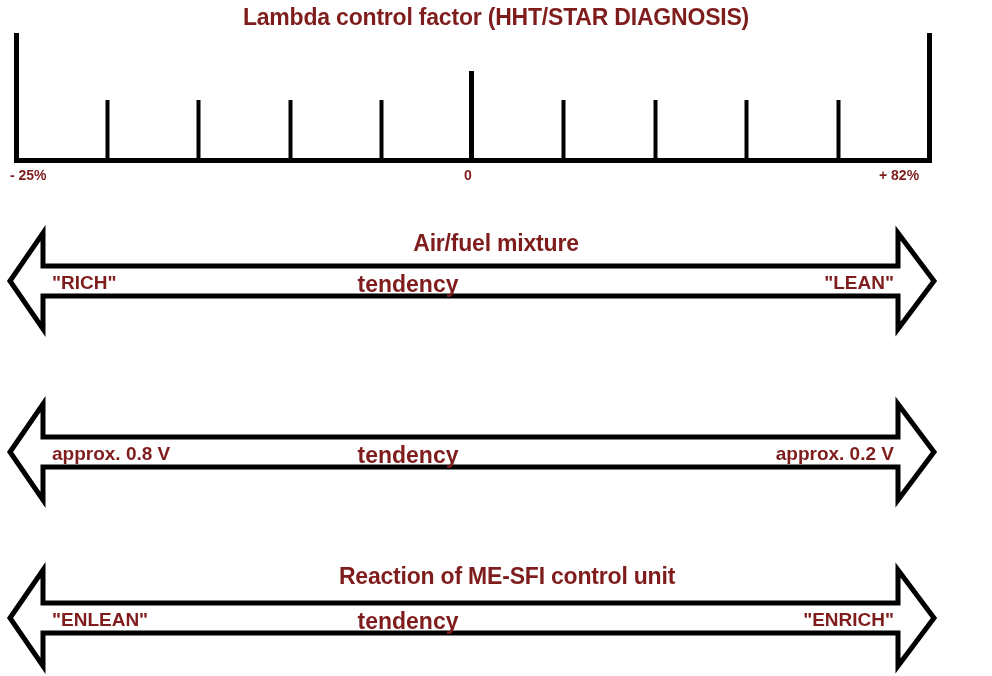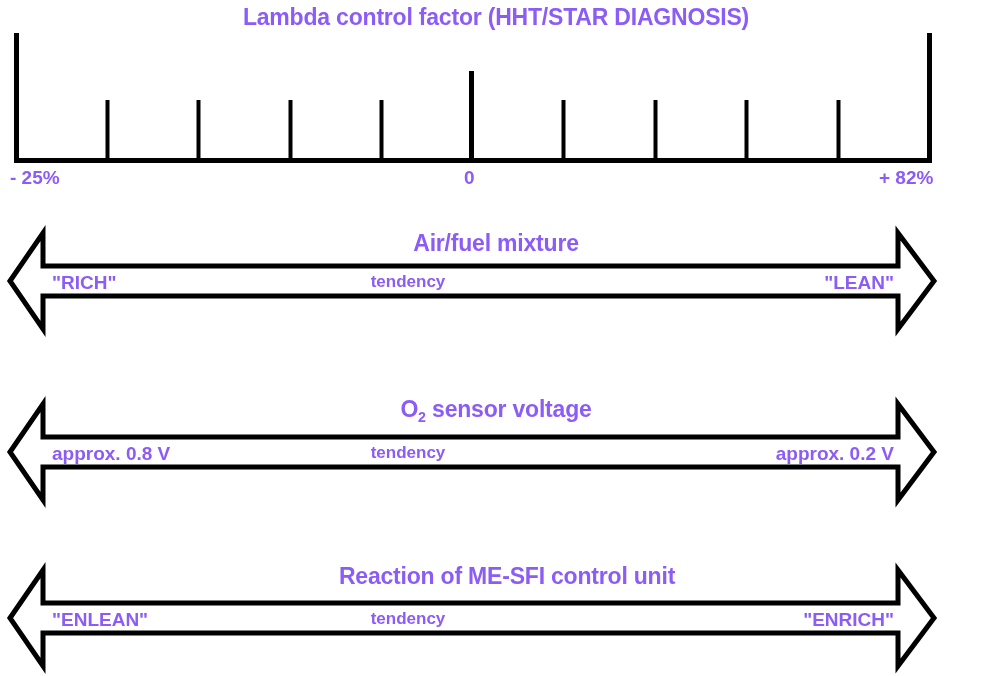--- a/index.html
+++ b/index.html
@@ -22,36 +22,36 @@
   #diagram-svg {
     position: absolute;
     left: 0;
     top: 0;
     width: 992px;
     height: 676px;
   }
   .txt {
     position: absolute;
     white-space: nowrap;
-    color: #8b5cf6;
+    color: #7f1d1d;
     line-height: 1;
   }
   
   .chart-title {
     left: 0;
     top: 6px;
     width: 992px;
     text-align: center;
     font-size: 23px;
     font-weight: bold;
     letter-spacing: -0.2px;
   }
   
   .axis-label {
-    font-size: 19px;
+    font-size: 14px;
     font-weight: bold;
     top: 168px;
   }
   .axis-label-left  { left: 10px; }
   .axis-label-zero  { left: 464px; }
   .axis-label-right { left: 879px; }
 
   
   .band-title {
     width: 992px;
@@ -65,21 +65,21 @@
     font-size: 0.62em;
     font-weight: bold;
     vertical-align: baseline;
     position: relative;
     top: 5px;
   }
   .band-center {
     width: 816px;
     left: 0;
     text-align: center;
-    font-size: 17px;
+    font-size: 23px;
     font-weight: bold;
   }
   .band-left {
     left: 52px;
     font-size: 19px;
     font-weight: bold;
   }
   .band-right {
     right: 98px;
     font-size: 19px;
@@ -157,21 +157,20 @@
 
   <div class="txt axis-label axis-label-left">- 25%</div>
   <div class="txt axis-label axis-label-zero">0</div>
   <div class="txt axis-label axis-label-right">+ 82%</div>
 
   <div class="txt band-title" style="top:232px;">Air/fuel mixture</div>
   <div class="txt band-left" style="top:273px;">"RICH"</div>
   <div class="txt band-center" style="top:273px;">tendency</div>
   <div class="txt band-right" style="top:273px;">"LEAN"</div>
 
-  <div class="txt band-title" style="top:398px;"><span>O</span><sub>2</sub><span> sensor voltage</span></div>
   <div class="txt band-left" style="top:444px;">approx. 0.8 V</div>
   <div class="txt band-center" style="top:444px;">tendency</div>
   <div class="txt band-right" style="top:444px;">approx. 0.2 V</div>
 
   <div class="txt band-title" style="top:565px;padding-left:11px;">Reaction of ME-SFI control unit</div>
   <div class="txt band-left" style="top:610px;">"ENLEAN"</div>
   <div class="txt band-center" style="top:610px;">tendency</div>
   <div class="txt band-right" style="top:610px;">"ENRICH"</div>
 
 </div>

